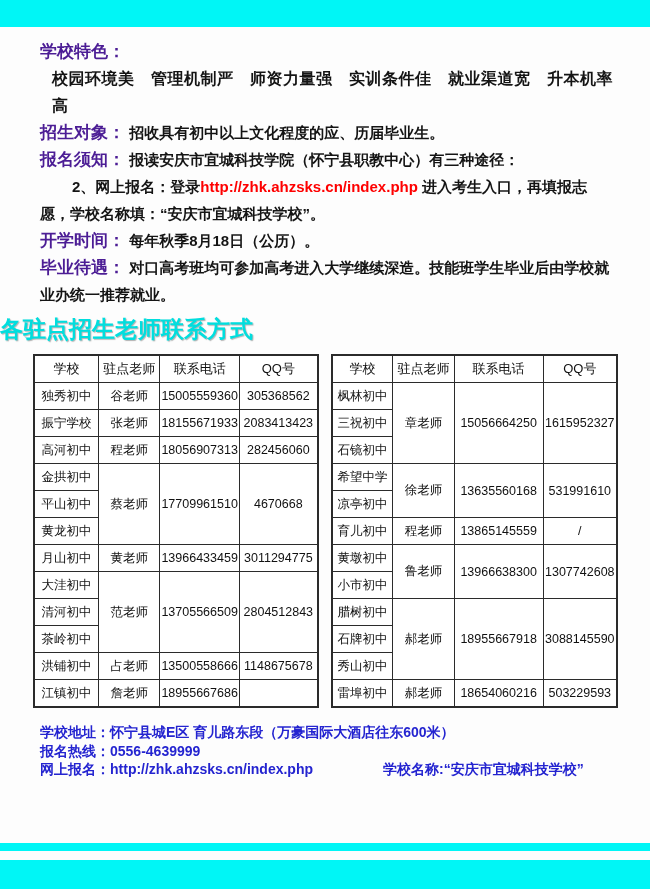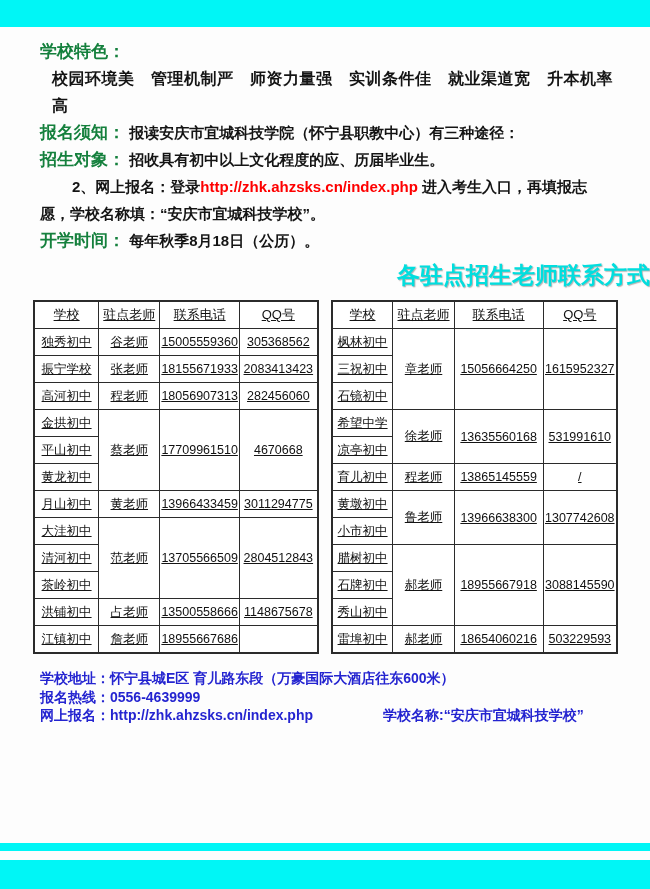--- a/index.html
+++ b/index.html
@@ -8,32 +8,32 @@
     background:#fdfdfd;
     font-family:"Liberation Sans",sans-serif;
     color:#141414;
   }
   .topbar{position:absolute;top:0;left:0;width:650px;height:27px;background:#00f6f6;}
   .stripe-a{position:absolute;top:843px;left:0;width:650px;height:8px;background:#00f6f6;}
   .stripe-b{position:absolute;top:860px;left:0;width:650px;height:29px;background:#00f6f6;}
   .content{position:absolute;top:27px;left:0;width:650px;}
   .text-block{padding:11px 34px 0 40px;}
   p.line{margin:0;font-size:15px;font-weight:bold;line-height:27px;}
-  .rlabel{color:#15803d;font-size:17px;font-weight:bold;}
+  .rlabel{color:#4c1d95;font-size:17px;font-weight:bold;}
   .features{margin:0;padding-left:12px;font-size:16px;font-weight:bold;line-height:27px;letter-spacing:0.5px;}
   .indent{text-indent:32px;}
   .url-red{color:#fe0000;font-weight:bold;text-decoration:none;}
   .tbl-title{
-    margin:7px 0 0 0;text-align:right;
+    margin:7px 0 0 0;text-align:left;
     font-family:"Liberation Serif",serif;
     font-size:23px;font-weight:bold;color:#00dede;
     text-shadow:1px 1px 1px rgba(40,40,40,0.35);
     line-height:30px;
   }
-  .tables{display:flex;gap:12px;margin:9px 32px 0 33px;text-decoration:underline;}
+  .tables{display:flex;gap:12px;margin:9px 32px 0 33px;}
   table.ct{border-collapse:collapse;table-layout:fixed;border:2px solid #2b2b2b;background:#fff;}
   table.ct th,table.ct td{
     border:1px solid #2b2b2b;text-align:center;vertical-align:middle;
     padding:0 1px;height:26px;font-size:12.5px;font-weight:normal;color:#111;
     overflow:hidden;white-space:nowrap;
   }
   table.ct th{font-size:13px;}
   .footer{margin:15px 0 0 40px;color:#2424d0;font-weight:bold;font-size:14px;line-height:18.5px;}
   .footer p{margin:0;}
   .footer .gap{display:inline-block;width:70px;}
@@ -42,30 +42,31 @@
 </head>
 <body>
 
 <div class="topbar"></div>
 
 <div class="content">
   <div class="text-block">
     <p class="line"><span class="rlabel">学校特色：</span></p>
     <p class="features">校园环境美　管理机制严　师资力量强　实训条件佳　就业渠道宽　升本机率高</p>
 
+    <p class="line"><span class="rlabel">招生对象：</span> <span>招收具有初中以上文化程度的应、历届毕业生。</span></p>
+
     <p class="line"><span class="rlabel">报名须知：</span> <span>报读安庆市宜城科技学院（怀宁县职教中心）有三种途径：</span></p>
 
-    <p class="line"><span class="rlabel">招生对象：</span> <span>招收具有初中以上文化程度的应、历届毕业生。</span></p>
-
 
     <p class="line indent"><span>2、网上报名：登录</span><span class="url-red">http://zhk.ahzsks.cn/index.php</span><span> 进入考生入口，再填报志愿，学校名称填：“安庆市宜城科技学校”。</span></p>
 
 
     <p class="line"><span class="rlabel">开学时间：</span> <span>每年秋季8月18日（公历）。</span></p>
 
+    <p class="line"><span class="rlabel">毕业待遇：</span> <span>对口高考班均可参加高考进入大学继续深造。技能班学生毕业后由学校就业办统一推荐就业。</span></p>
 
   </div>
 
   <h2 class="tbl-title">各驻点招生老师联系方式</h2>
 
   <div class="tables">
 
     <table class="ct">
       <colgroup>
           <col style="width:66px">

